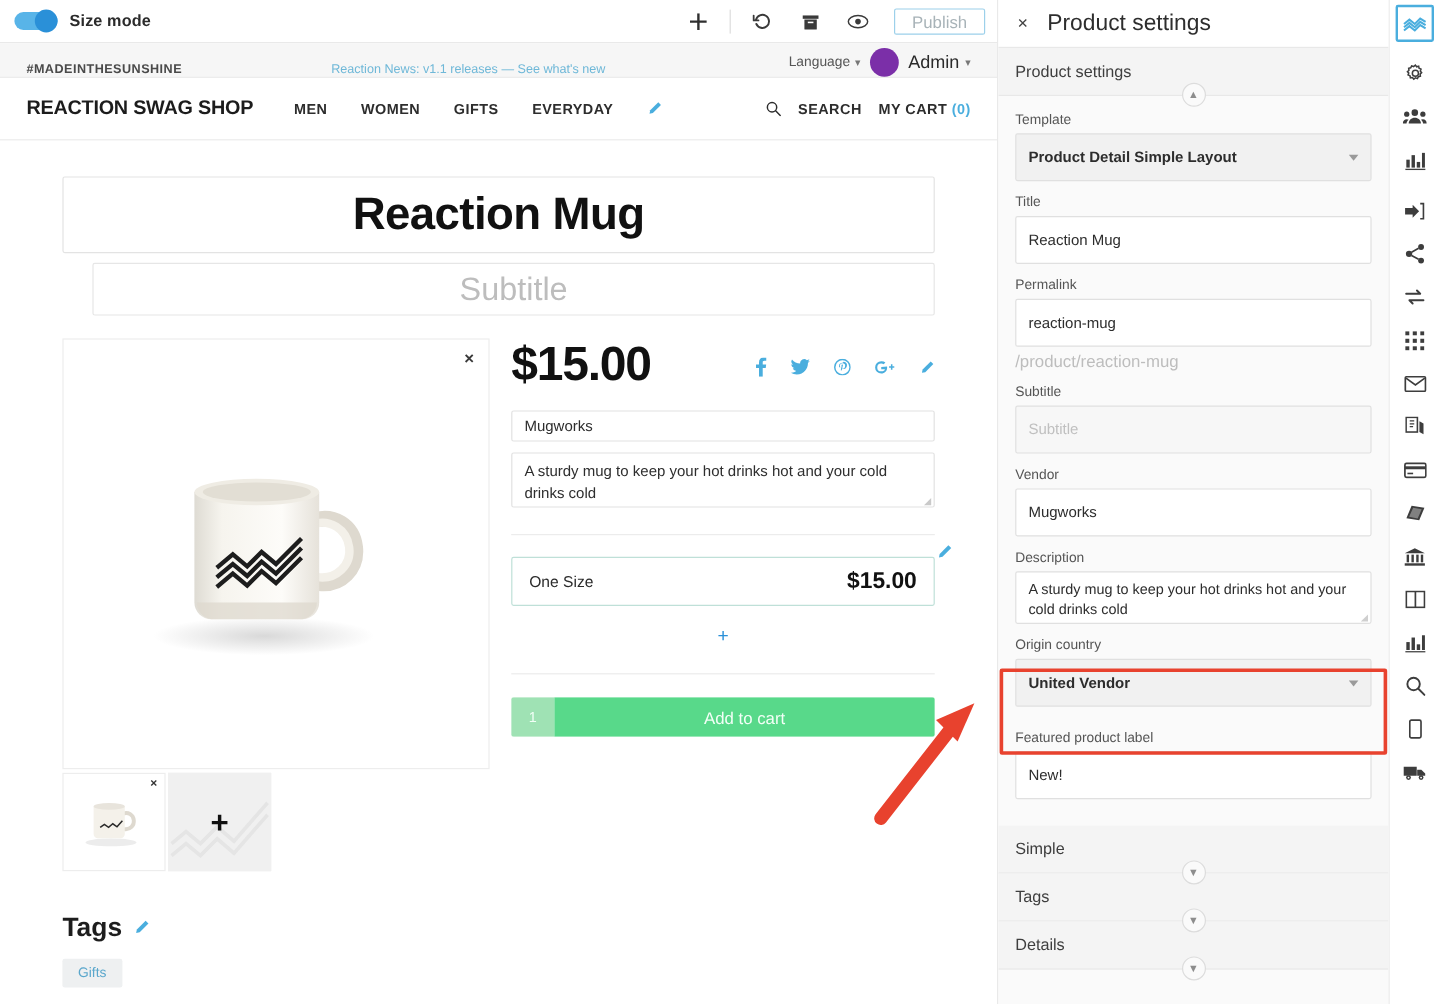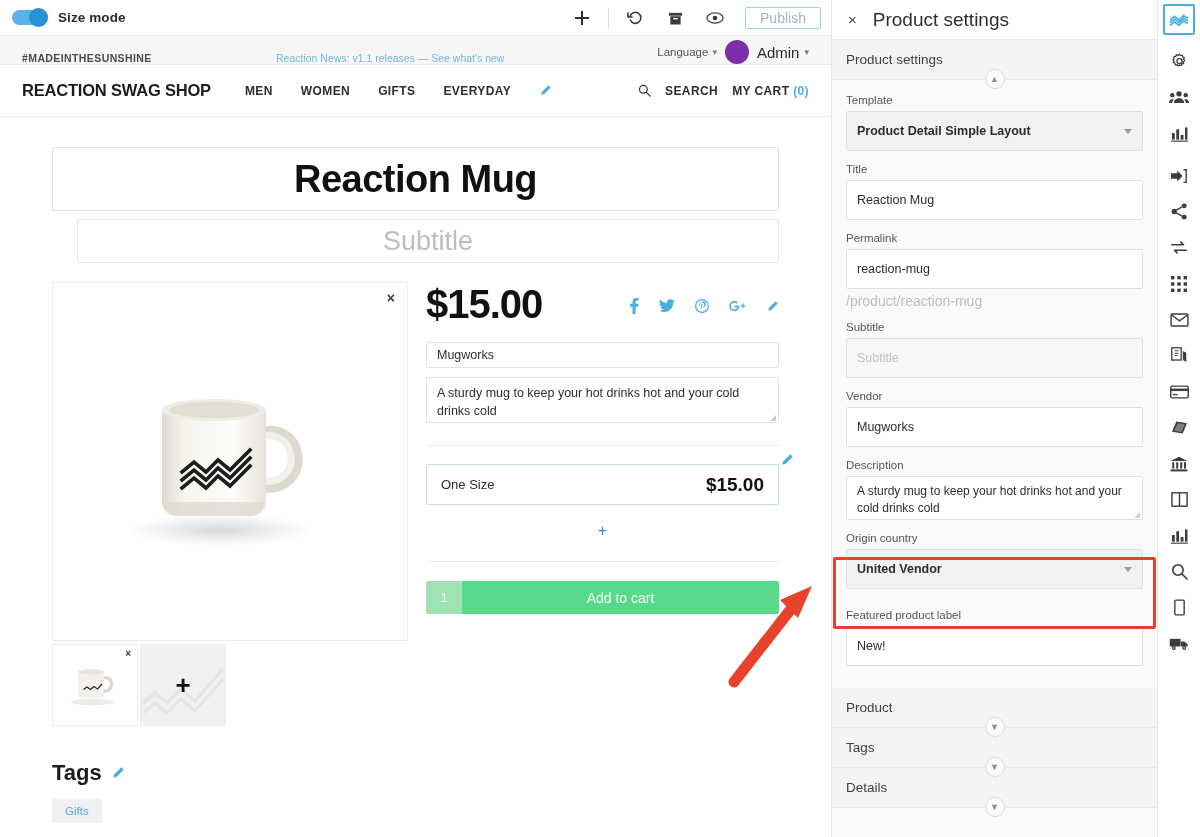--- a/index.html
+++ b/index.html
@@ -554,21 +554,21 @@
 
         <div class="fgroup featured-wrap">
           <div class="flabel">Featured product label</div>
           <div class="finput">
             <span>New!</span>
           </div>
         </div>
       </div>
 
       <div class="sect-head">
-        <span>Product</span>
+        <span>Simple</span>
         <span class="chev">▼</span>
       </div>
       <div class="sect-head">
         <span>Tags</span>
         <span class="chev">▼</span>
       </div>
       <div class="sect-head">
         <span>Details</span>
         <span class="chev">▼</span>
       </div>

